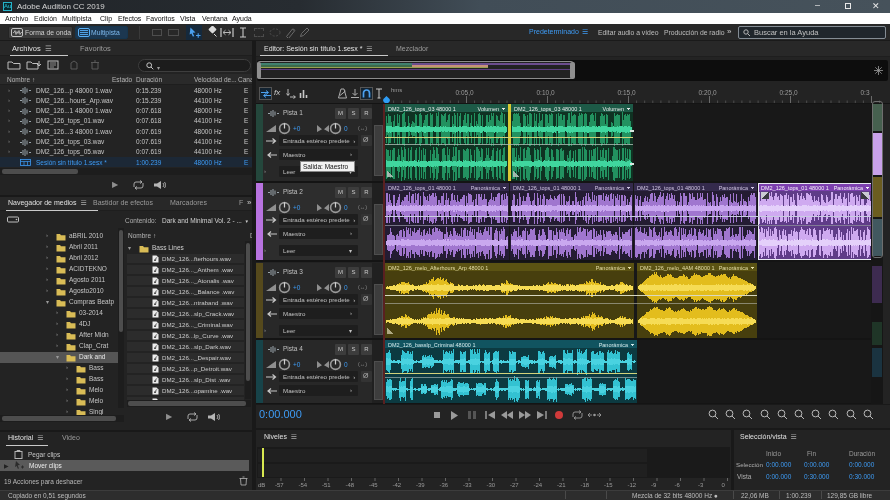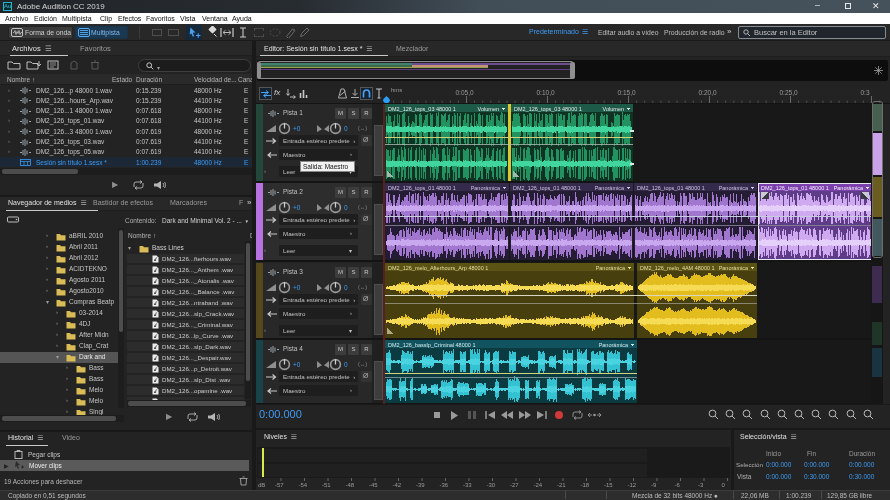--- a/index.html
+++ b/index.html
@@ -69,21 +69,21 @@
 <div class="tx" style="left:529px;top:28px;font-size:7px;color:#3e9bf4;">Predeterminado</div>
 <div class="tx" style="left:582px;top:28px;font-size:7px;color:#3e9bf4;">☰</div>
 <div class="tx" style="left:598px;top:28.5px;font-size:6.8px;color:#bdbdbd;">Editar audio a vídeo</div>
 <div class="tx" style="left:664px;top:28.5px;font-size:6.8px;color:#bdbdbd;">Producción de radio</div>
 <div class="tx" style="left:727px;top:27px;font-size:8px;color:#cfcfcf;">»</div>
 <div class="ab" style="left:738px;top:26px;width:148px;height:13px;background:#20262c;border:1px solid #848c94;border-radius:2px;"></div>
 <svg class="ab" style="left:743px;top:29px" width="8" height="8">
       <circle cx="3" cy="3" r="2.2" fill="none" stroke="#b5b5b5"></circle>
       <path d="M4.6 4.6L7 7" stroke="#b5b5b5"></path>
     </svg>
-<div class="tx" style="left:754px;top:28px;font-size:7.5px;color:#c0c0c0;">Buscar en la Editor</div>
+<div class="tx" style="left:754px;top:28px;font-size:7.5px;color:#c0c0c0;">Buscar en la Ayuda</div>
 <div class="ab" style="left:0;top:41px;width:256px;height:154px;background:#232323;"></div>
 <div class="ab" style="left:0;top:41px;width:256px;height:15px;background:#282828;border-bottom:1px solid #1e1e1e;"></div>
 <div class="tx" style="left:12px;top:44px;font-size:7.5px;color:#e2e2e2;">Archivos &nbsp;<span style="color:#aaa">☰</span></div>
 <div class="ab" style="left:10px;top:54.5px;width:58px;height:1px;background:#c9c9c9;"></div>
 <div class="tx" style="left:80px;top:44px;font-size:7.5px;color:#9a9a9a;">Favoritos</div>
 <svg class="ab" style="left:7px;top:60px" width="14" height="10">
       <path d="M1 2h4l1.5 1.5H13V9H1z" fill="none" stroke="#bdbdbd"></path>
     </svg>
 <svg class="ab" style="left:26px;top:60px" width="15" height="10">
       <path d="M1 2h4l1.5 1.5H12V9H1z" fill="none" stroke="#bdbdbd"></path>

